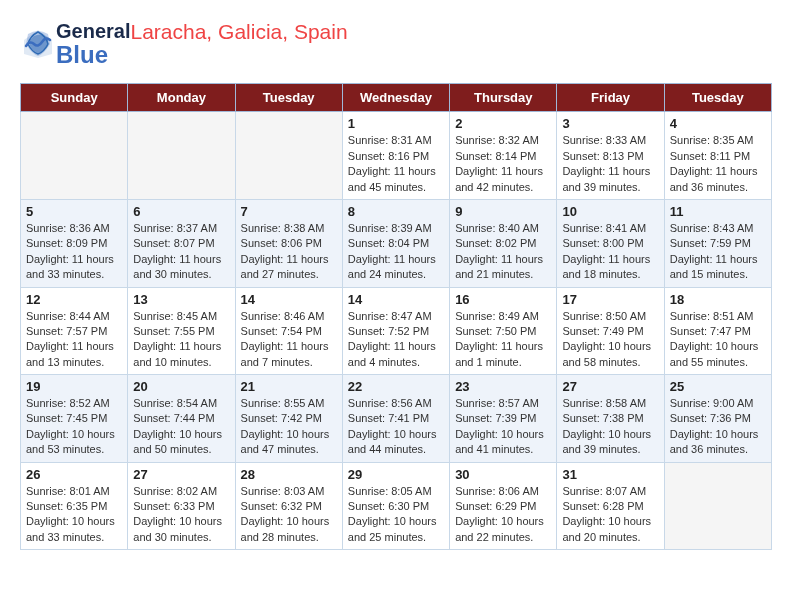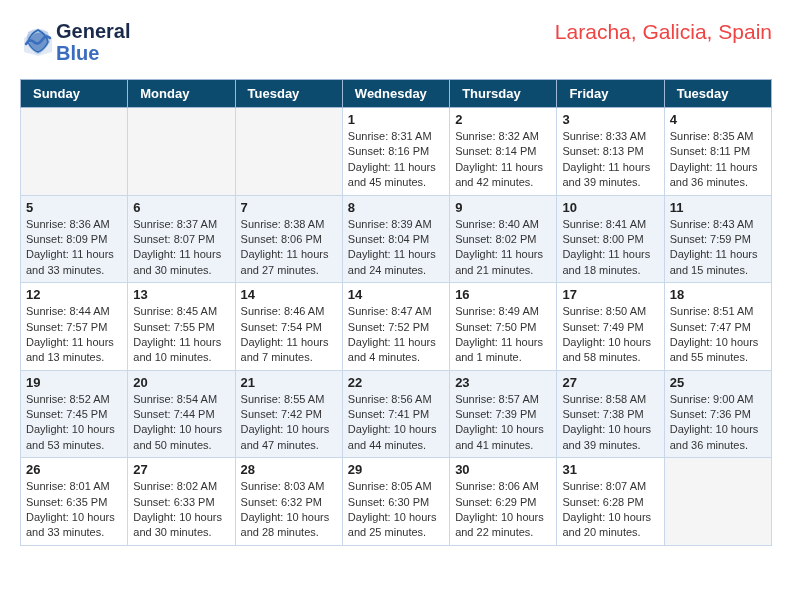--- a/index.html
+++ b/index.html
@@ -7,21 +7,20 @@
       font-family: Arial, sans-serif;
       background: #fff;
       width: 792px;
       min-height: 612px;
     }
     .container {
       padding: 20px 20px 10px 20px;
     }
     .header {
       display: flex;
-      justify-content: space-between;
       align-items: flex-start;
       margin-bottom: 15px;
     }
     .logo {
       display: flex;
       align-items: center;
     }
     .title-block {
       text-align: right;
     }
@@ -32,26 +31,26 @@
     }
     .location {
       font-size: 21px;
       color: #ef4444;
     }
     .calendar {
       width: 100%;
       border-collapse: collapse;
     }
     .calendar th {
-      background: #0c4a6e;
+      background: #7f1d1d;
       color: #fff;
       font-size: 13px;
       font-weight: bold;
       padding: 6px 12px;
-      text-align: left;
+      text-align: center;
       border: 1px solid #a0b8d8;
     }
     .calendar td {
       border: 1px solid #c8d8e8;
       vertical-align: top;
       width: calc(100%/7);
       min-height: 80px;
       padding: 4px 5px 4px 5px;
       background: #fff;
     }
@@ -83,21 +82,21 @@
         <rect x="0" y="0" width="36" height="36" fill="#fff"></rect>
         <polygon points="18,4 32,14 32,28 18,32 4,28 4,14" fill="#2d6ab4" opacity="0.15"></polygon>
         <path d="M8 8 Q18 2 28 8 L30 18 Q24 28 18 30 Q12 28 6 18 Z" fill="#3b6dbf" opacity="0.3"></path>
         <path d="M14 10 Q22 6 28 12 L28 20 Q22 26 18 27 Q14 26 10 20 L10 14 Z" fill="#2d6ab4" opacity="0.5"></path>
         <path d="M18 6 Q26 10 28 18 Q24 26 18 28 Q12 26 8 18 Q10 10 18 6Z" fill="none" stroke="#2d6ab4" stroke-width="1.5"></path>
 
         <path d="M6 20 Q10 14 14 18 Q18 22 22 16 Q26 10 30 14" fill="none" stroke="#3b6dbf" stroke-width="2.5" stroke-linecap="round"></path>
       </svg>
       <div style="display:flex;flex-direction:column;line-height:1.1;">
         <span style="font-size:20px;font-weight:bold;color:#1a2a4a;">General</span>
-        <span style="font-size:20px;font-weight:bold;color:#3b6dbf;">Blue</span>
+        <span style="font-size:24px;font-weight:bold;color:#3b6dbf;">Blue</span>
       </div>
     </div>
     <div class="title-block">
       <div class="location">Laracha, Galicia, Spain</div>
     </div>
   </div>
 
   <table class="calendar">
     <thead>
       <tr>

